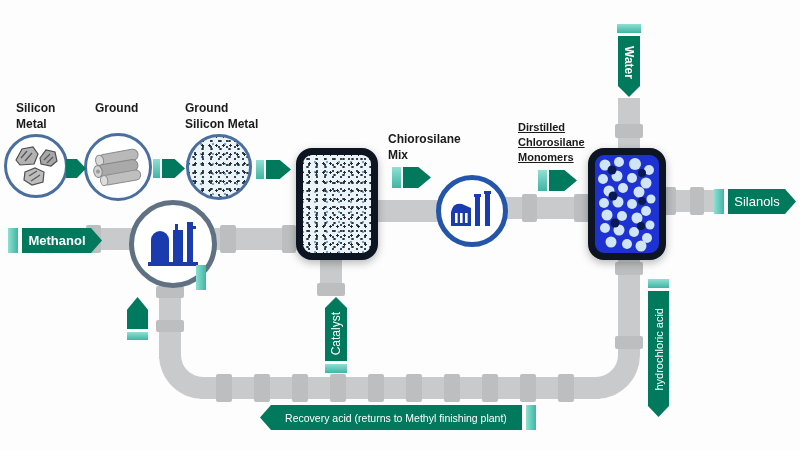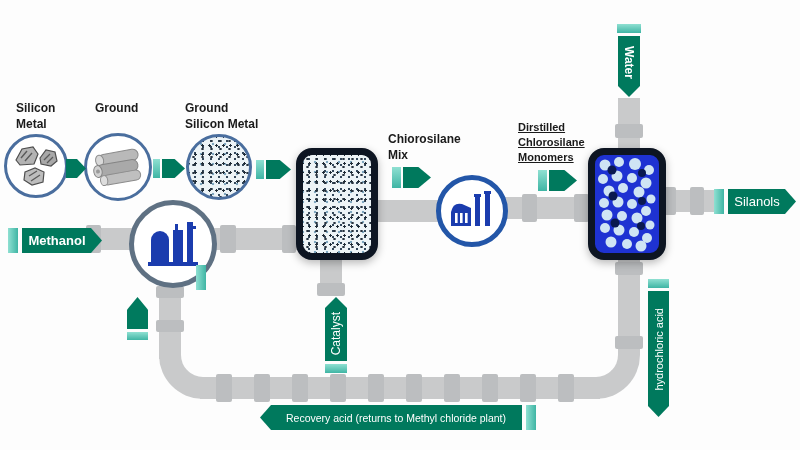--- a/index.html
+++ b/index.html
@@ -226,21 +226,21 @@
   </div>
 
   <div class="cap cap-v" style="left:196px; top:265px; width:10px; height:25px;"></div>
 
   <div class="cap cap-v" style="left:714px; top:189px; width:10px; height:25px;"></div>
   <div class="banner pt-r" style="left:728px; top:189px; width:68px; height:25px; font-size:13px;">
     <span>Silanols</span>
   </div>
 
   <div class="banner pt-l" style="left:260px; top:405px; width:262px; height:25px; font-size:10.5px;">
-    <span>Recovery acid (returns to Methyl chloride plant)</span>
+    <span>Recovery acid (returns to Methyl finishing plant)</span>
   </div>
   <div class="cap cap-v" style="left:526px; top:405px; width:10px; height:25px;"></div>
 
   <div class="cap" style="left:617px; top:24px; width:24px; height:9px;"></div>
   <div class="banner pt-d v-down" style="left:618px; top:36px; width:22px; height:61px; font-size:12px; font-weight:bold;">
     <span>Water</span>
   </div>
 
   <div class="banner pt-u v-up" style="left:325px; top:297px; width:22px; height:64px; font-size:12px;">
     <span>Catalyst</span>

